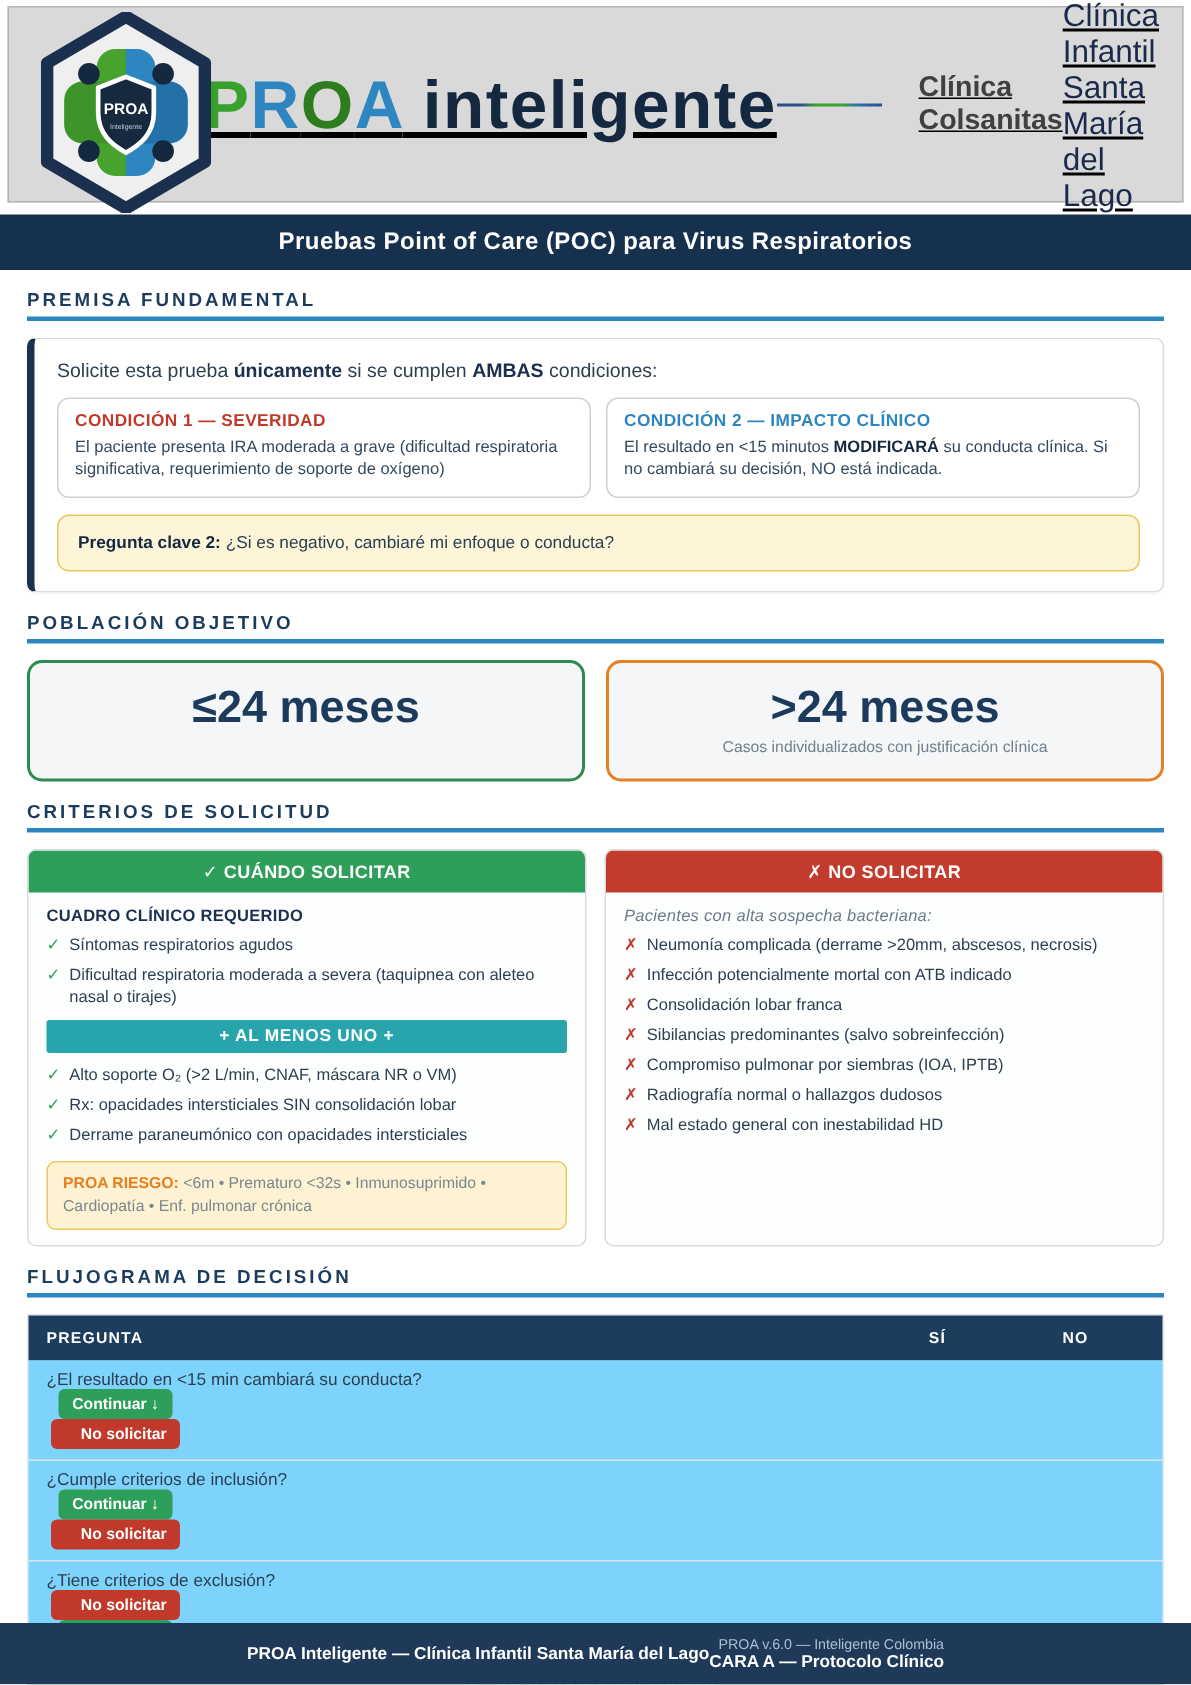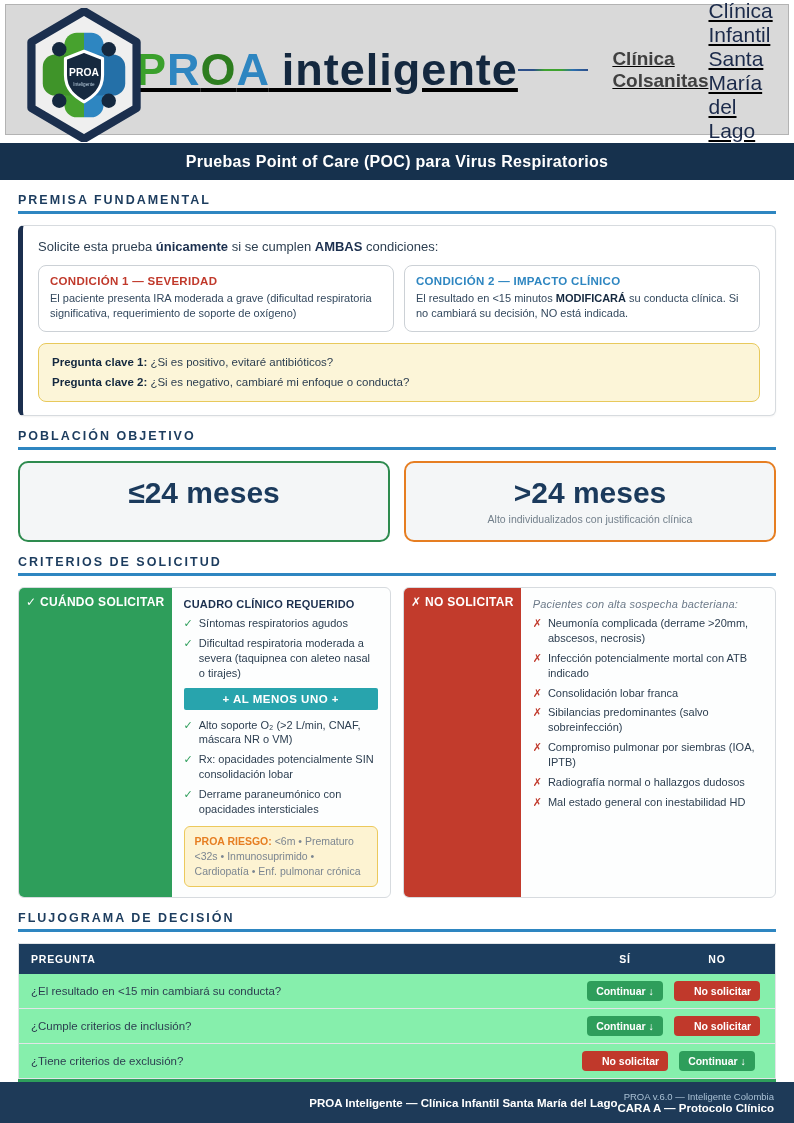--- a/index.html
+++ b/index.html
@@ -57,51 +57,51 @@
   
   .pop-row{display:flex; gap:14px;}
   .pop-card{flex:1; background:#f4f6f7; border-radius:10px; text-align:center; padding:13px 0 15px 0;}
   .pop-card.le{border:2px solid var(--green-border);} .pop-card.gt{border:2px solid var(--orange);}
   .pop-value{font-size:30px; font-weight:800; color:#1b3a5c;}
   .pop-caption{font-size:10.5px; color:#73808c; margin-top:3px;}
 
   
   .crit-row{display:flex; gap:12px; align-items:stretch;}
   .crit-card{flex:1; border:1px solid #d7dbdf; border-radius:6px; overflow:hidden; background:#fdfefe;
-    display:flex; flex-direction:row;}
+    display:flex; flex-direction:column;}
   .crit-header{padding:7px; text-align:center; color:#fff; font-weight:700; font-size:12px; letter-spacing:.3px;}
   .crit-header.ok{background:var(--green);} .crit-header.no{background:#c23b2c;}
   .crit-body{padding:10px 12px; flex:1;}
   .crit-subtitle{font-size:11px; font-weight:700; color:var(--navy-deep); margin-bottom:6px; letter-spacing:.2px;}
   .crit-subtitle.italic{font-style:italic; font-weight:400; color:#6c7a89; font-size:11px;}
   .chk-item{display:flex; gap:6px; margin-bottom:5px; font-size:11px; color:var(--body-text); line-height:1.35;}
   .chk-icon{flex:0 0 auto; font-weight:700;}
   .chk-icon.ok{color:var(--green);} .chk-icon.no{color:var(--red);}
   .teal-banner{margin:7px 0 8px 0; background:var(--teal); color:#fff; text-align:center;
     font-weight:700; font-size:11.5px; padding:5px; letter-spacing:.5px; border-radius:2px;}
   .risk-box{margin-top:9px; background:#fdf3d2; border:1px solid #ecc95c; border-radius:6px;
     padding:7px 10px; font-size:10.5px; color:#7c8691; line-height:1.45;}
   .risk-box b{color:var(--orange);}
 
   
   .flow-table{border:1px solid #e2e5e8; border-bottom:none;}
   .flow-head{display:flex; background:#1c3d5e; color:#fff; font-weight:700; font-size:10.5px;
     letter-spacing:.8px; padding:9px 12px; align-items:center;}
   .flow-q-col{flex:1;}
   .flow-cell{width:92px; text-align:center;}
-  .flow-row{display:flex; align-items:center; background:#86efac; border-bottom:1px solid #e2e5e8; padding:7px 12px;}
+  .flow-row{display:flex; align-items:flex-start; background:#7dd3fc; border-bottom:1px solid #e2e5e8; padding:7px 12px;flex-direction:column;}
   .flow-row .question{flex:1; font-size:11.5px; color:var(--body-text);}
   .badge{display:inline-block; padding:4px 9px; border-radius:4px; color:#fff; font-weight:700; font-size:10.5px;}
   .badge-green{background:var(--green);} .badge-red{background:var(--red);padding-left:20px;}
   .final-banner{background:var(--green); color:#fff; text-align:center; font-weight:700;
     font-size:12px; padding:7px; letter-spacing:.5px;}
 
   
   .footer{position:absolute; bottom:0; left:0; width:100%; height:41px; background:var(--footer);
-    color:#fff; display:flex; justify-content:flex-end; align-items:center; padding:0 20px;}
+    color:#fff; display:flex; justify-content:center; align-items:center; padding:0 20px;}
   .footer-left{font-size:11.5px; font-weight:700;}
   .footer-right{text-align:right;}
   .footer-right .small{font-size:9.5px; color:#a9c0d4;}
   .footer-right .big{font-size:11.5px; font-weight:700;}
 </style>
 </head>
 <body>
 
 <div class="page">
 
@@ -159,33 +159,32 @@
           <div class="cond-body">El paciente presenta IRA moderada a grave (dificultad respiratoria significativa, requerimiento de soporte de oxígeno)</div>
         </div>
         <div class="cond-box">
           <div class="cond-title imp">CONDICIÓN 2 — IMPACTO CLÍNICO</div>
           <div class="cond-body">
             <span>El resultado en &lt;15 minutos </span><b>MODIFICARÁ</b><span> su conducta clínica. Si no cambiará su decisión, NO está indicada.</span>
           </div>
         </div>
       </div>
       <div class="q-box" id="q-box">
-          <div class="q-line"><b>Pregunta clave 1:</b><span> ¿Si es positivo, evitaré antibióticos?</span></div>
           <div class="q-line"><b>Pregunta clave 2:</b><span> ¿Si es negativo, cambiaré mi enfoque o conducta?</span></div>
         </div>
     </div>
 
     <div class="section-heading">POBLACIÓN OBJETIVO</div>
     <div class="pop-row">
       <div class="pop-card le">
         <div class="pop-value">≤24 meses</div>
       </div>
       <div class="pop-card gt">
         <div class="pop-value">&gt;24 meses</div>
-        <div class="pop-caption">Alto individualizados con justificación clínica</div>
+        <div class="pop-caption">Casos individualizados con justificación clínica</div>
       </div>
     </div>
 
     <div class="section-heading">CRITERIOS DE SOLICITUD</div>
     <div class="crit-row">
       <div class="crit-card">
         <div class="crit-header ok">✓ CUÁNDO SOLICITAR</div>
         <div class="crit-body">
           <div class="crit-subtitle">CUADRO CLÍNICO REQUERIDO</div>
           <div id="when-required">
@@ -199,21 +198,21 @@
               </div>
             </div>
           <div class="teal-banner">+ AL MENOS UNO +</div>
           <div id="when-atleast">
               <div class="chk-item">
                 <span class="chk-icon ok">✓</span>
                 <span class="chk-text">Alto soporte O₂ (&gt;2 L/min, CNAF, máscara NR o VM)</span>
               </div>
               <div class="chk-item">
                 <span class="chk-icon ok">✓</span>
-                <span class="chk-text">Rx: opacidades potencialmente SIN consolidación lobar</span>
+                <span class="chk-text">Rx: opacidades intersticiales SIN consolidación lobar</span>
               </div>
               <div class="chk-item">
                 <span class="chk-icon ok">✓</span>
                 <span class="chk-text">Derrame paraneumónico con opacidades intersticiales</span>
               </div>
             </div>
           <div class="risk-box">
             <b>PROA RIESGO:</b><span> &lt;6m • Prematuro &lt;32s • Inmunosuprimido • Cardiopatía • Enf. pulmonar crónica</span>
           </div>
         </div>

